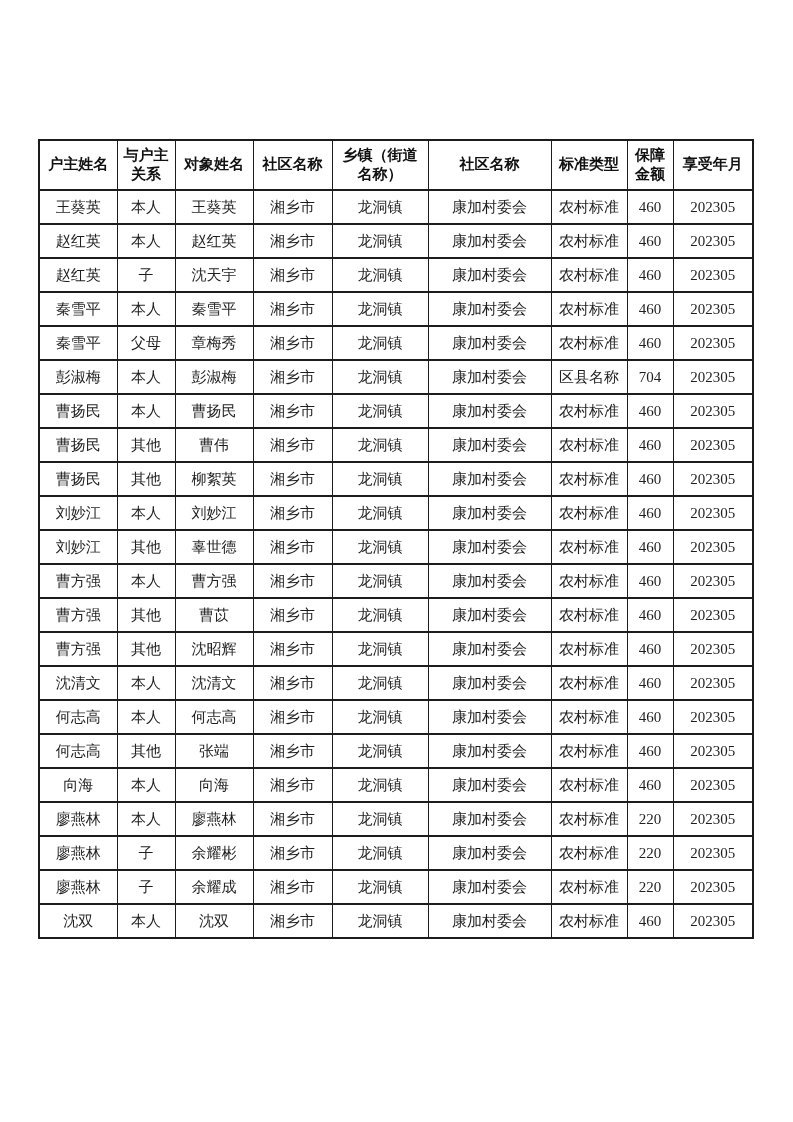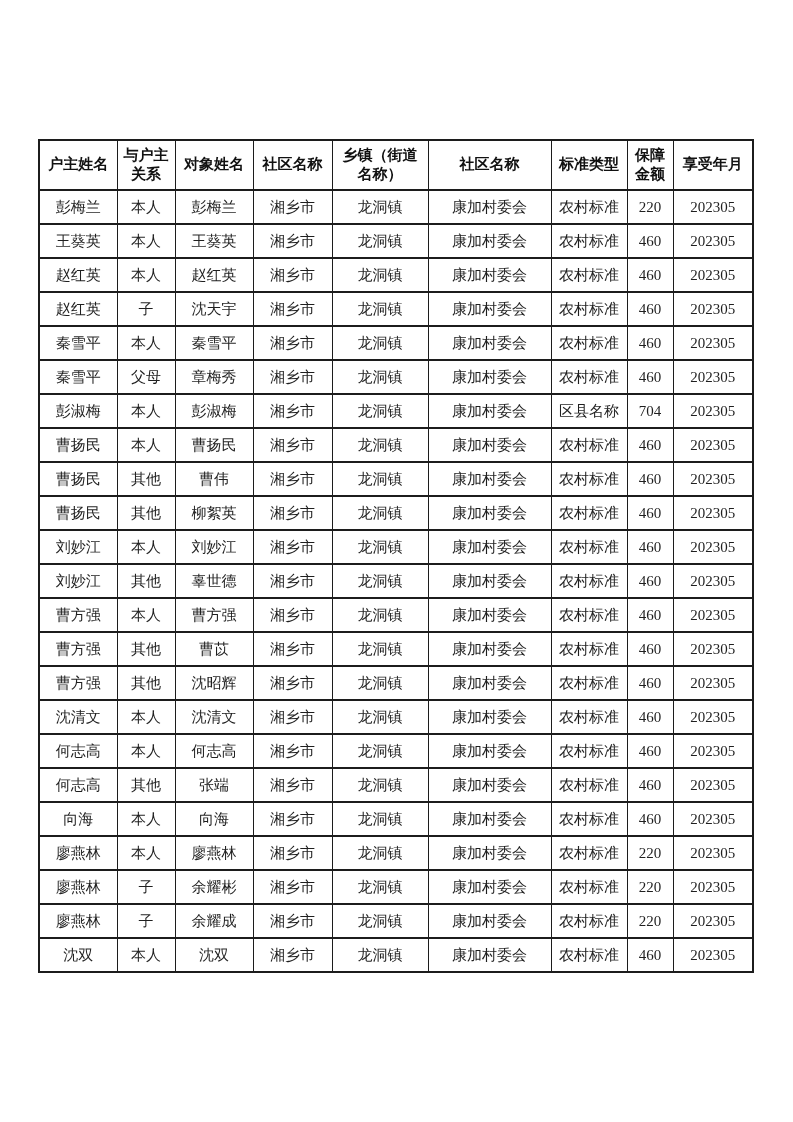--- a/index.html
+++ b/index.html
@@ -84,31 +84,20 @@
 名称）</th>
           <th>社区名称</th>
           <th>标准类型</th>
           <th>保障
 金额</th>
           <th>享受年月</th>
         </tr>
     </thead>
     <tbody id="table-body">
         <tr>
-          <td>彭梅兰</td>
-          <td>本人</td>
-          <td>彭梅兰</td>
-          <td>湘乡市</td>
-          <td>龙洞镇</td>
-          <td>康加村委会</td>
-          <td>农村标准</td>
-          <td>220</td>
-          <td>202305</td>
-        </tr>
-        <tr>
           <td>王葵英</td>
           <td>本人</td>
           <td>王葵英</td>
           <td>湘乡市</td>
           <td>龙洞镇</td>
           <td>康加村委会</td>
           <td>农村标准</td>
           <td>460</td>
           <td>202305</td>
         </tr>

